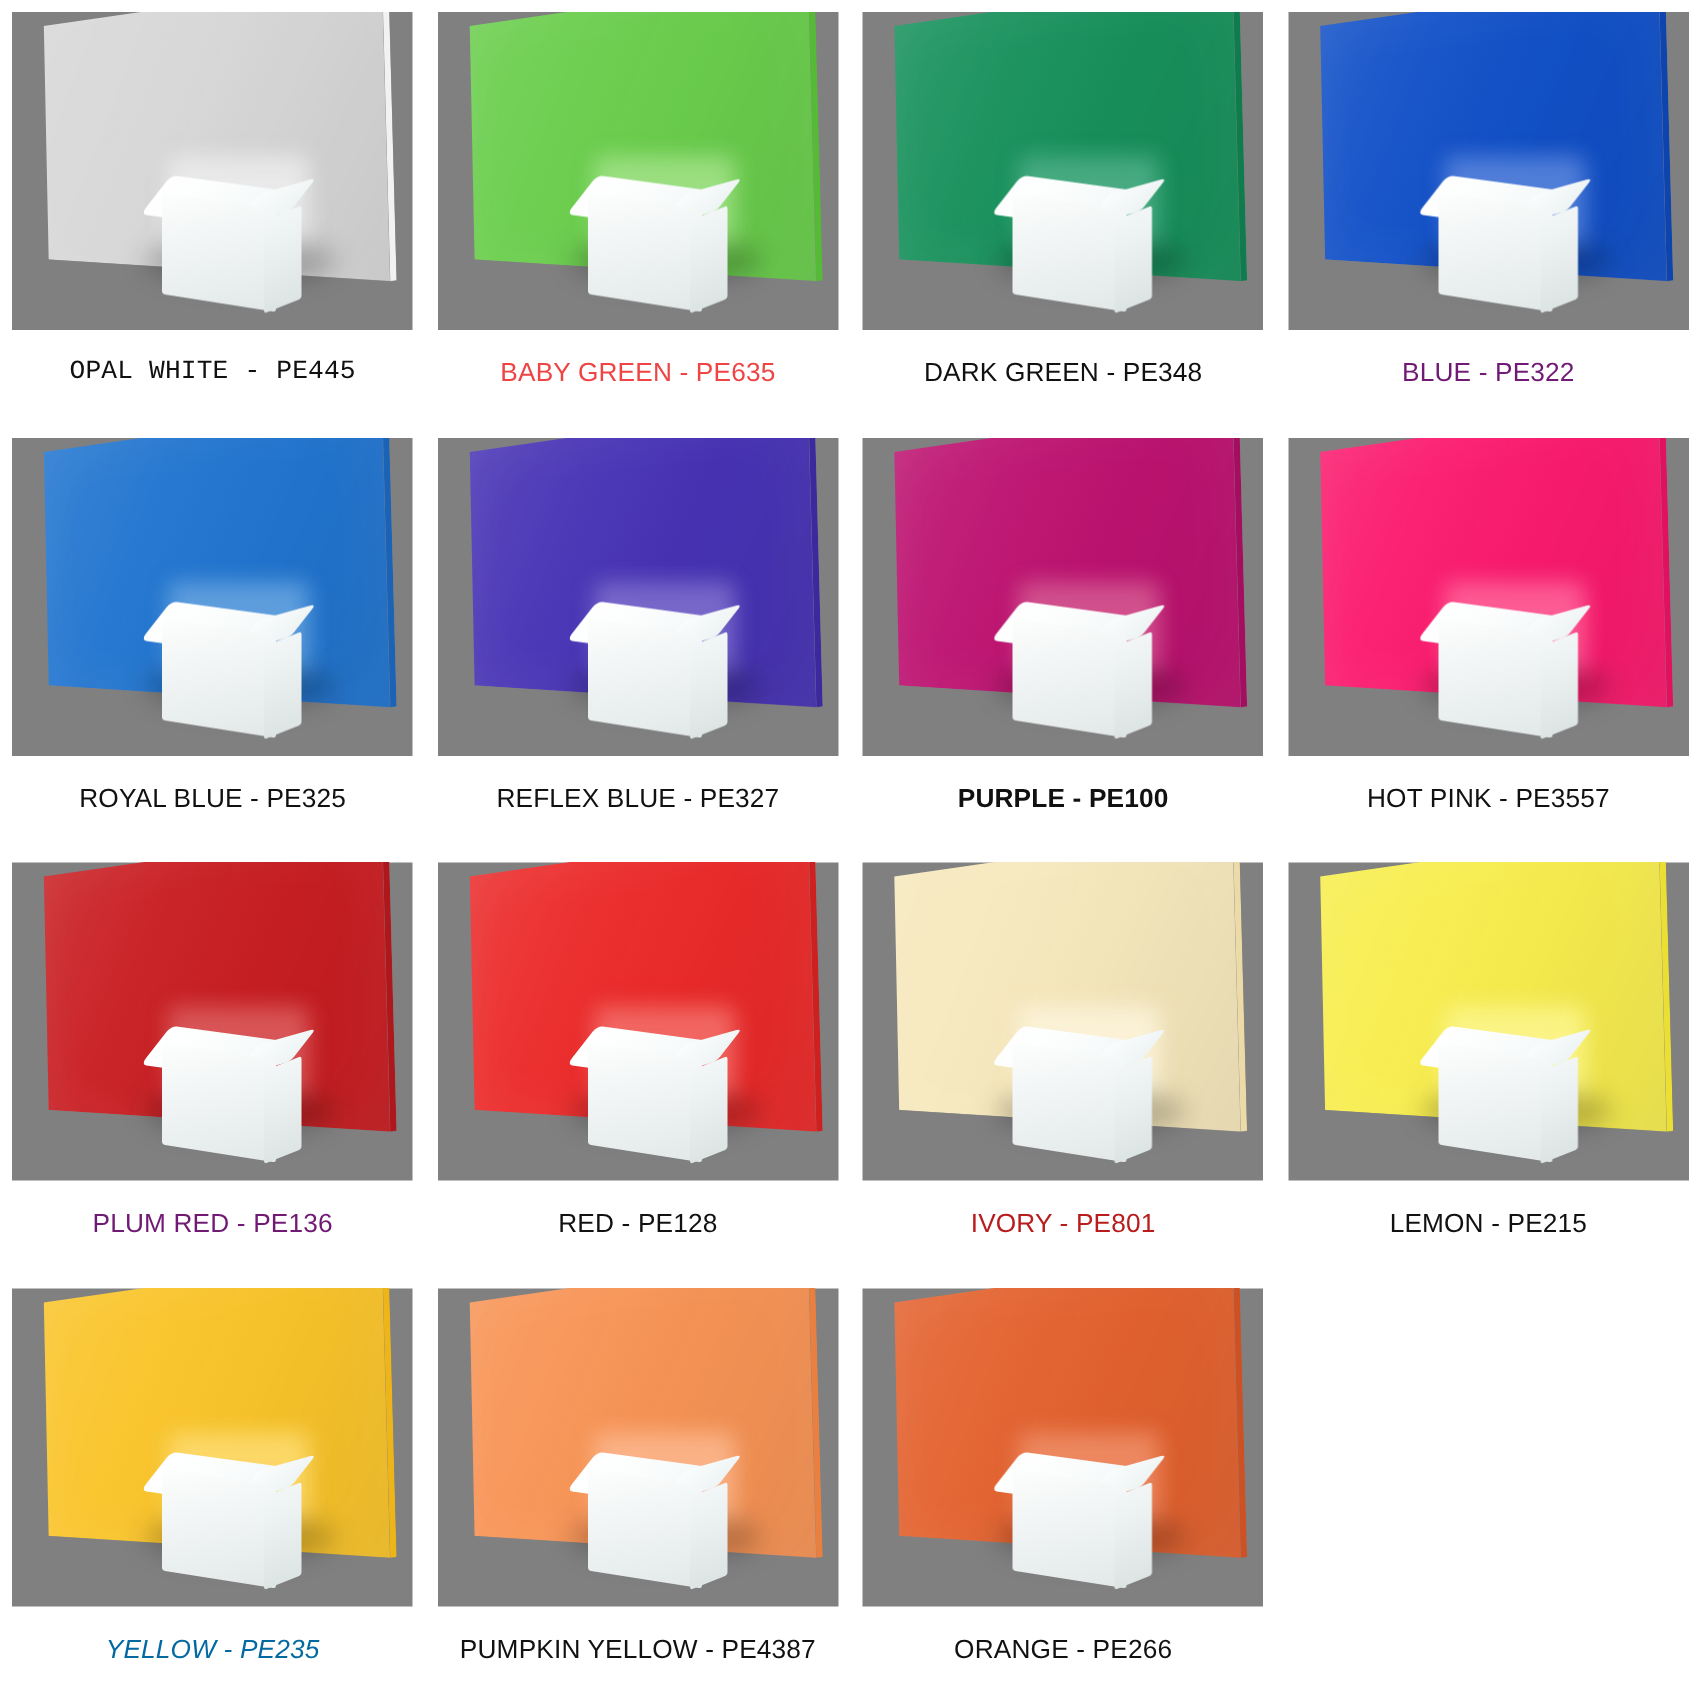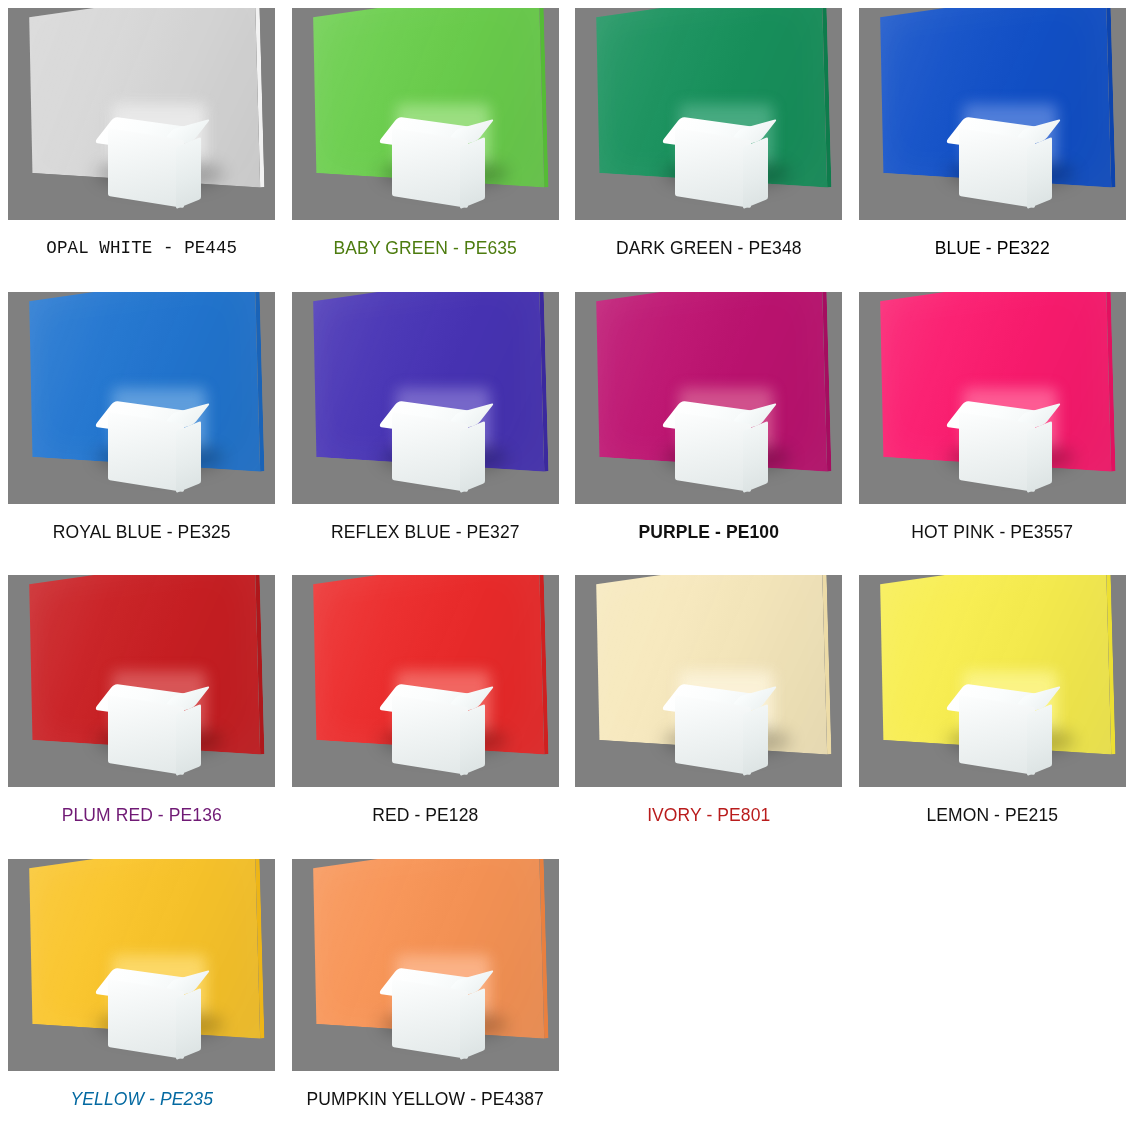--- a/index.html
+++ b/index.html
@@ -179,21 +179,21 @@
         </div>
         <div class="box-through" style="--cg: #9ee084; background: rgb(158, 224, 132);"></div>
         <div class="box-shadow"></div>
         <div class="box">
           <div class="box-top"></div>
           <div class="box-top2"></div>
           <div class="box-front"></div>
           <div class="box-side"></div>
         </div>
       </div>
-      <div class="caption" style="color: #4d7c0f;">BABY GREEN - PE635</div>
+      <div class="caption" style="color: #ef4444;">BABY GREEN - PE635</div>
     </div>
     <div class="cell">
       <div class="photo" style="background: rgb(128, 128, 128);">
         <div class="sheet-wrap">
           <div class="sheet" style="--c: #17915c; --ce: #0e7c4c;">
             <div class="sheet-face"></div>
             <div class="sheet-sheen"></div>
             <div class="sheet-edge"></div>
           </div>
         </div>
@@ -219,21 +219,21 @@
         </div>
         <div class="box-through" style="--cg: #5481da; background: rgb(84, 129, 218);"></div>
         <div class="box-shadow"></div>
         <div class="box">
           <div class="box-top"></div>
           <div class="box-top2"></div>
           <div class="box-front"></div>
           <div class="box-side"></div>
         </div>
       </div>
-      <div class="caption" style="color: #000000;">BLUE - PE322</div>
+      <div class="caption" style="color: #701a75;">BLUE - PE322</div>
     </div>
     <div class="cell">
       <div class="photo" style="background: rgb(128, 128, 128);">
         <div class="sheet-wrap">
           <div class="sheet" style="--c: #2175d0; --ce: #1a63b7;">
             <div class="sheet-face"></div>
             <div class="sheet-sheen"></div>
             <div class="sheet-edge"></div>
           </div>
         </div>
@@ -420,14 +420,34 @@
         <div class="box-through" style="--cg: #fbb489; background: rgb(251, 180, 137);"></div>
         <div class="box-shadow"></div>
         <div class="box">
           <div class="box-top"></div>
           <div class="box-top2"></div>
           <div class="box-front"></div>
           <div class="box-side"></div>
         </div>
       </div>
       <div class="caption" style="color: rgb(17, 17, 17);">PUMPKIN YELLOW - PE4387</div>
+    </div>
+    <div class="cell">
+      <div class="photo" style="background: rgb(128, 128, 128);">
+        <div class="sheet-wrap">
+          <div class="sheet" style="--c: #e4622f; --ce: #cd5122;">
+            <div class="sheet-face"></div>
+            <div class="sheet-sheen"></div>
+            <div class="sheet-edge"></div>
+          </div>
+        </div>
+        <div class="box-through" style="--cg: #ed8a63; background: rgb(237, 138, 99);"></div>
+        <div class="box-shadow"></div>
+        <div class="box">
+          <div class="box-top"></div>
+          <div class="box-top2"></div>
+          <div class="box-front"></div>
+          <div class="box-side"></div>
+        </div>
+      </div>
+      <div class="caption" style="color: rgb(17, 17, 17);">ORANGE - PE266</div>
     </div>
   </div>
 
 </body></html>

